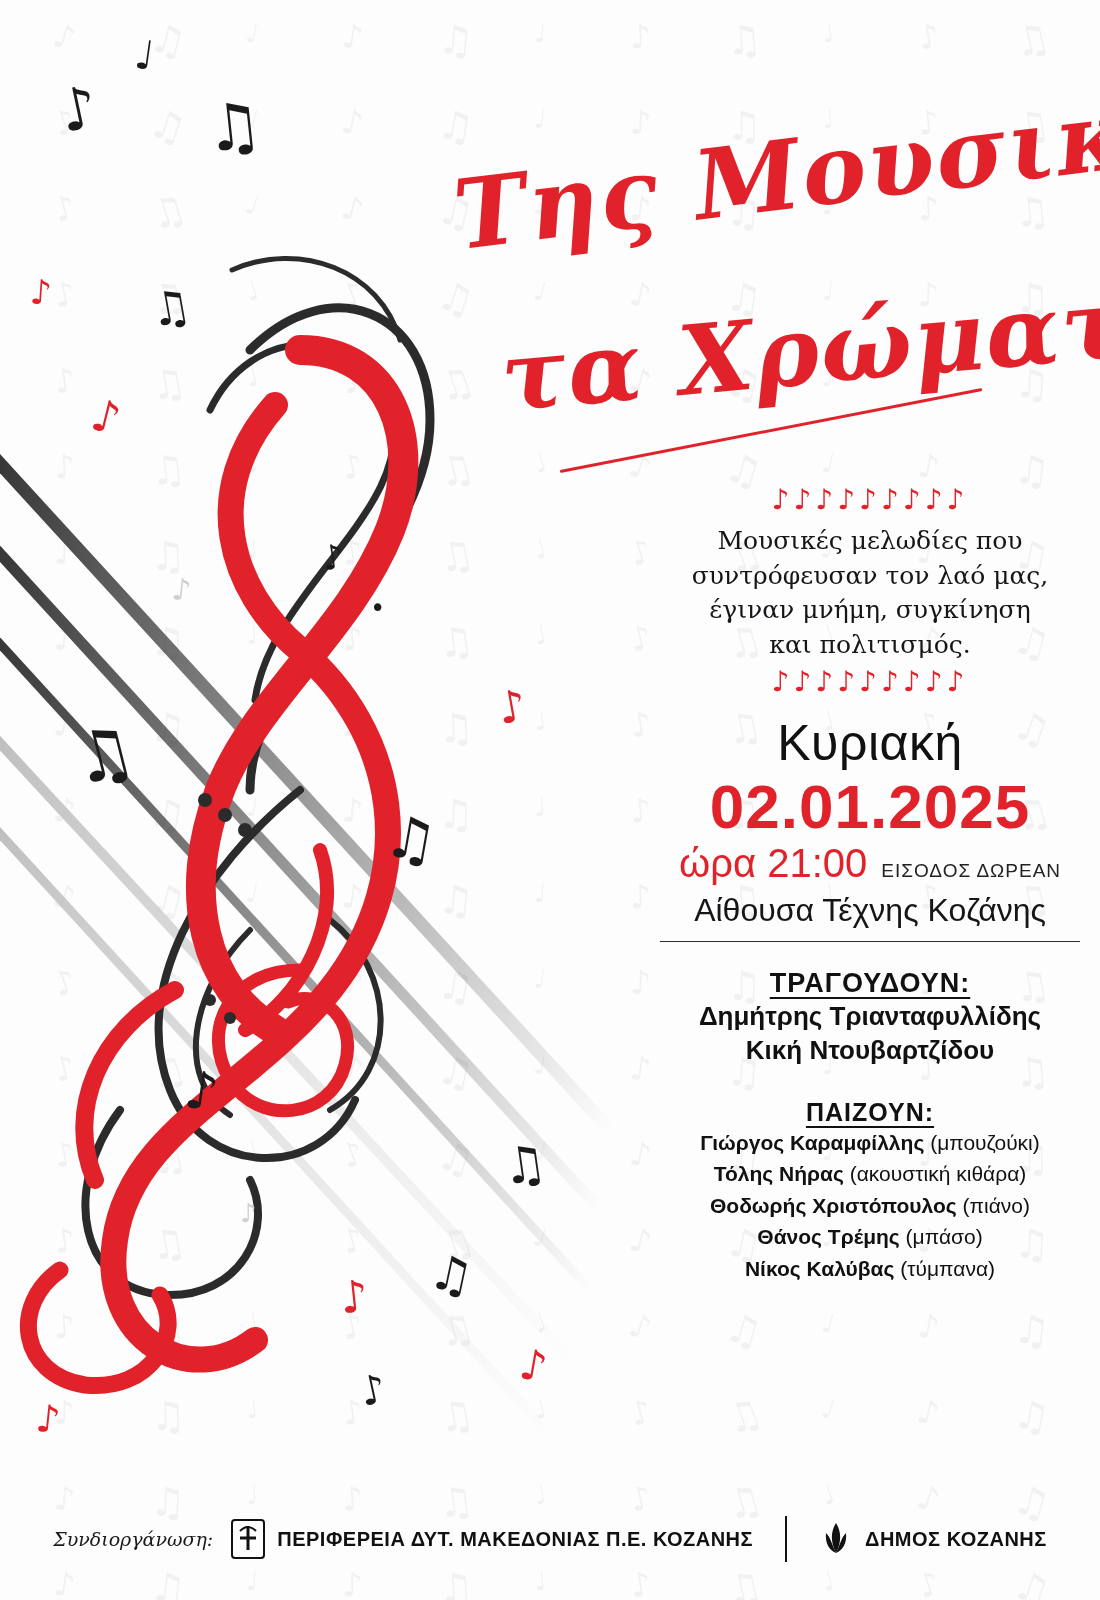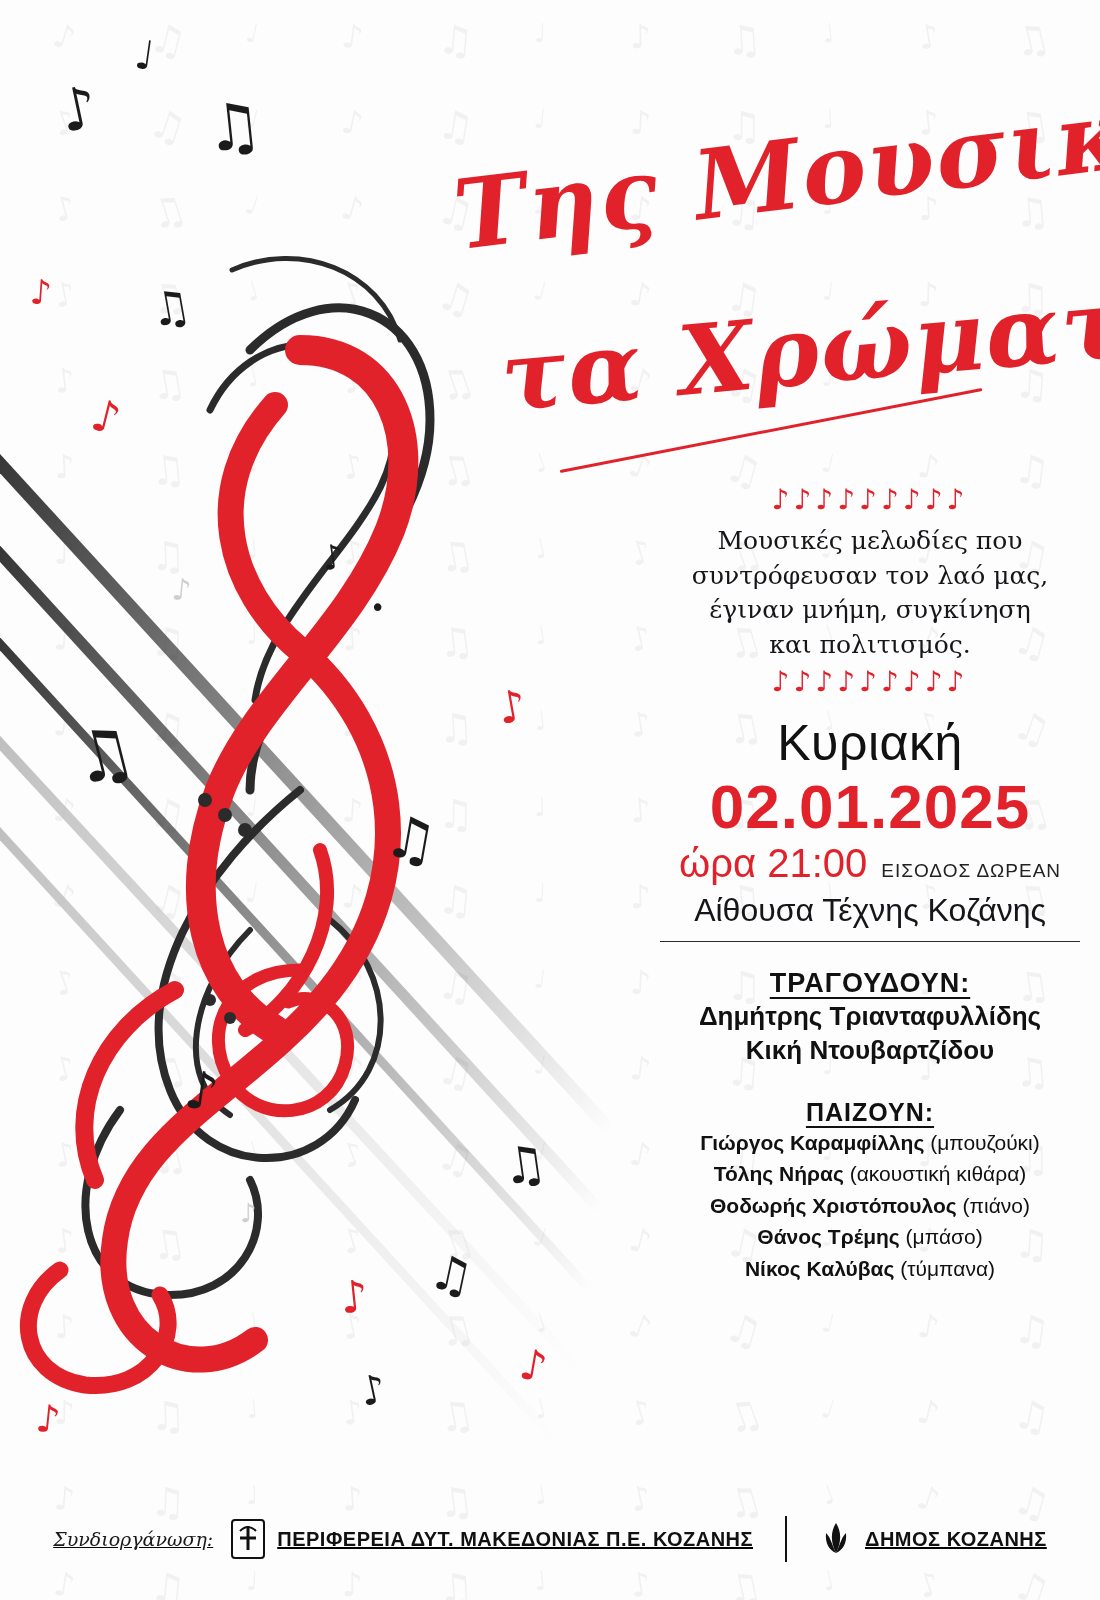--- a/index.html
+++ b/index.html
@@ -170,21 +170,21 @@
     line-height:1.5;
     font-family:"Liberation Sans", sans-serif;
   }
   .player b{font-weight:bold;}
   .player span{font-weight:normal;}
 
   
   .footer{
     position:absolute;
     left:0;right:0;bottom:38px;
-    display:flex;align-items:center;justify-content:center;gap:18px;text-decoration:underline;
+    display:flex;align-items:center;justify-content:center;gap:18px;
   }
   .coorg{
     font-family:"DejaVu Serif", serif;
     font-style:italic;
     font-size:19px;
     color:#1a1a1a;
   }
   .org{
     display:flex;align-items:center;gap:12px;
   }

